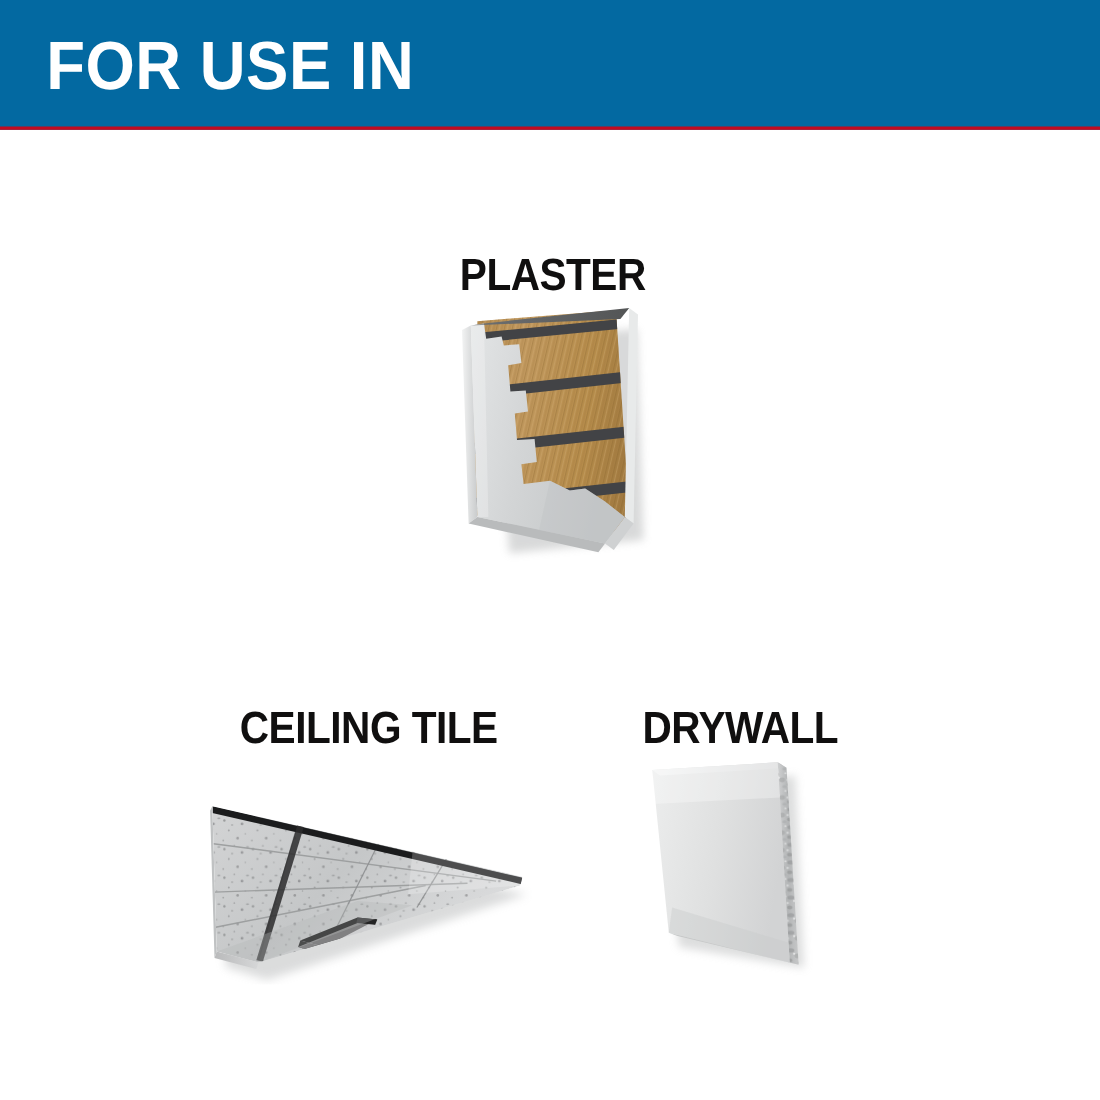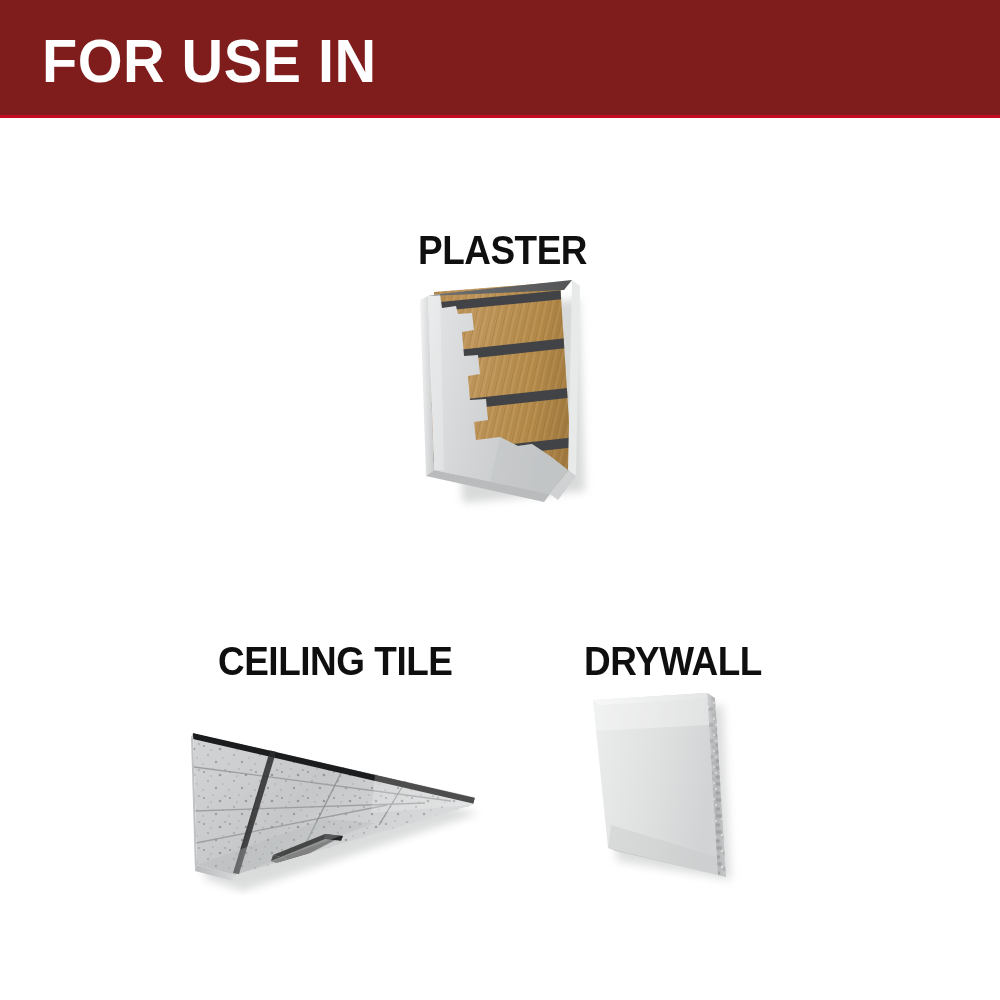--- a/index.html
+++ b/index.html
@@ -15,21 +15,21 @@
     position: relative;
   }
 
   
   .header-band {
     position: absolute;
     left: 0;
     top: 0;
     width: 1000px;
     height: 118px;
-    background: #7f1d1d;
+    background: #0369a1;
     box-sizing: border-box;
     border-bottom: 3px solid #c20b20;
   }
   .header-title {
     position: absolute;
     left: 42px;
     top: 30px;
     color: #ffffff;
     font-family: "Liberation Sans", sans-serif;
     font-weight: bold;

